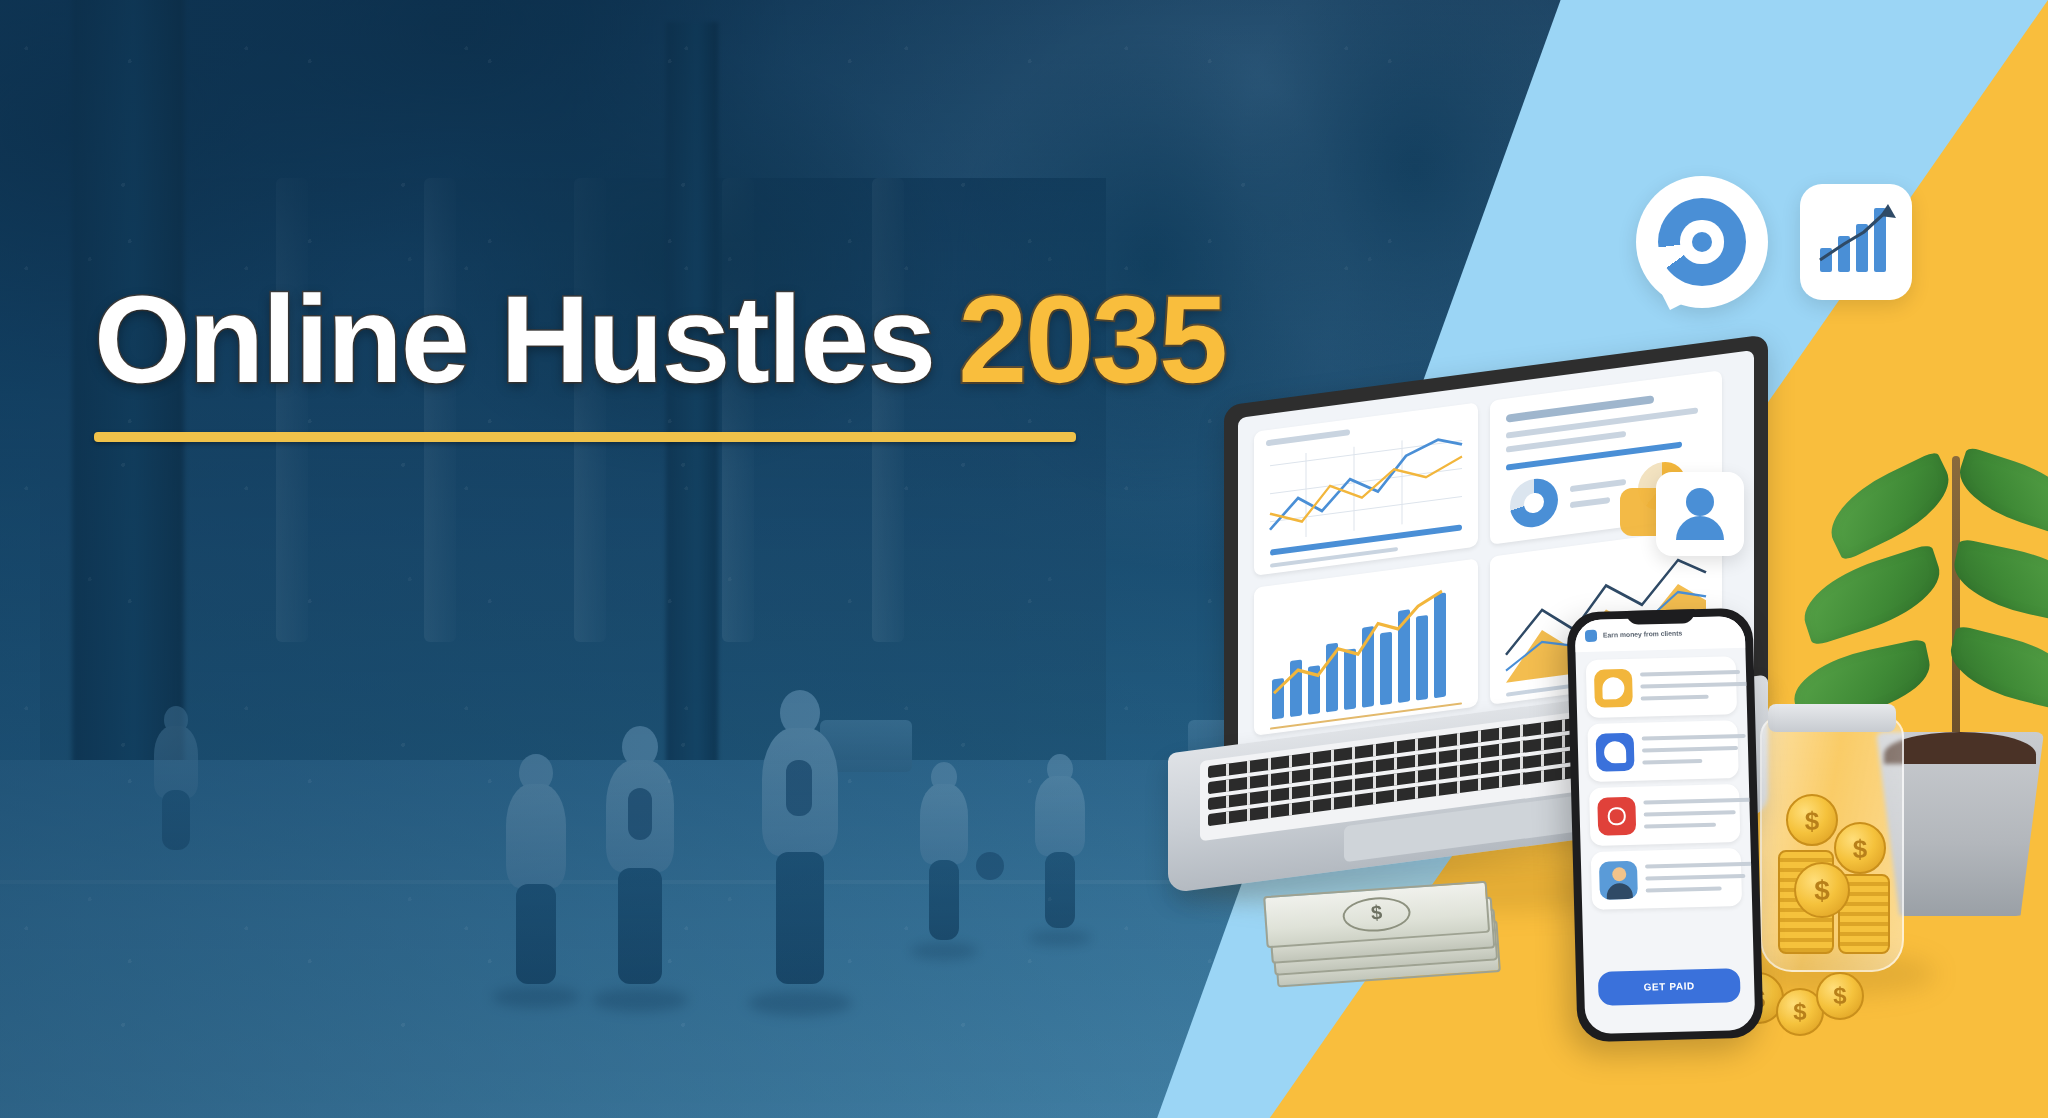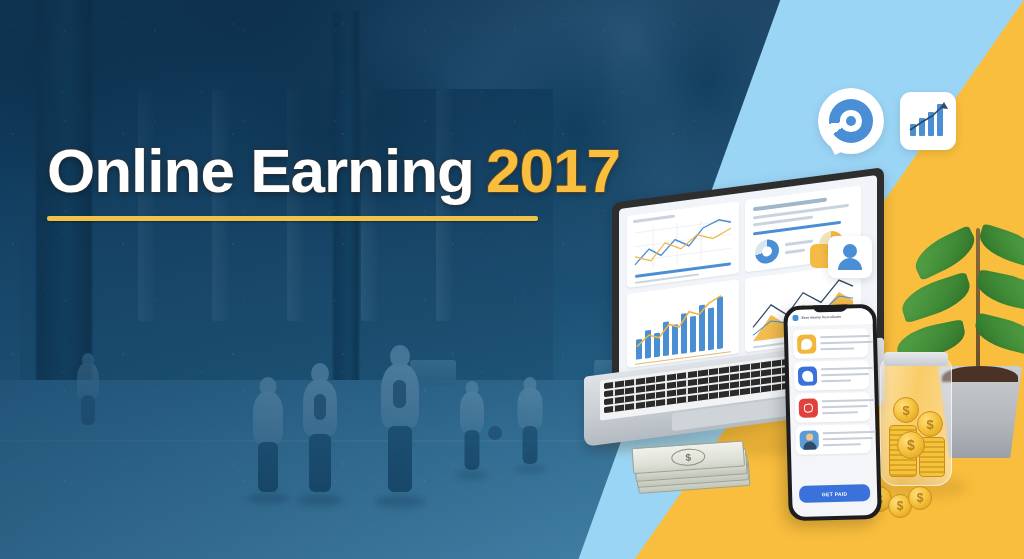--- a/index.html
+++ b/index.html
@@ -678,17 +678,17 @@
       <div class="growth-bar" style="left:37px;width:6px;height:32px;"></div>
       <svg style="position:absolute;inset:0;" viewBox="0 0 56 58">
         <polyline points="10,38 22,30 32,24 44,13" fill="none" stroke="#2f4a66" stroke-width="1.6"></polyline>
         <polygon points="44,10 48,17 40,16" fill="#2f4a66"></polygon>
       </svg>
     </div>
 
   </div>
 
   <div class="headline">
-    <span class="h-white">Online Earning</span><span class="h-year">2017</span>
+    <span class="h-white">Online Hustles</span><span class="h-year">2035</span>
   </div>
   <div class="gold-rule"></div>
 
 </div>
 
 </body></html>

